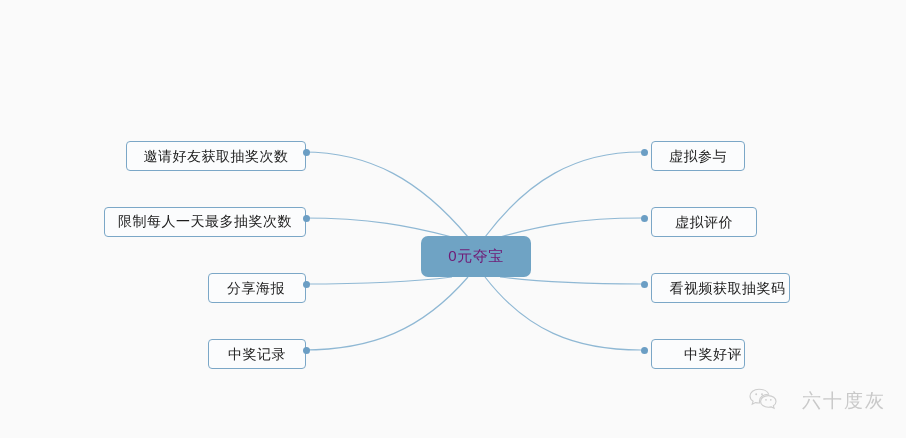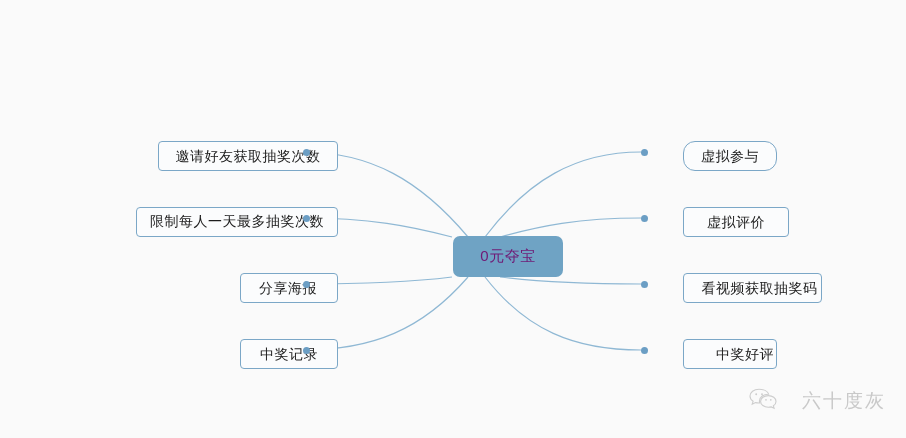--- a/index.html
+++ b/index.html
@@ -26,21 +26,20 @@
     width: 906px;
     height: 438px;
   }
   .node {
     position: absolute;
     box-sizing: border-box;
     display: flex;
     align-items: center;
     justify-content: center;
     white-space: nowrap;
-    margin-left: 32px;
   }
   .leaf {
     height: 30px;
     background: #fbfcfd;
     border: 1px solid #7ba7c7;
     border-radius: 4px;
     color: #1d1d1d;
     font-size: 14px;
     line-height: 1;
     letter-spacing: 0.5px;
@@ -109,21 +108,21 @@
       </div>
       <div class="dot" style="left: 303px; top: 215px; background: rgb(107, 158, 196);"></div>
       <div class="node leaf" style="left: 208px; top: 273px; width: 98px; padding-left: 10px;">
         <span>分享海报</span>
       </div>
       <div class="dot" style="left: 303px; top: 281px; background: rgb(107, 158, 196);"></div>
       <div class="node leaf" style="left: 208px; top: 339px; width: 98px;">
         <span>中奖记录</span>
       </div>
       <div class="dot" style="left: 303px; top: 347px; background: rgb(107, 158, 196);"></div>
-      <div class="node leaf" style="left: 651px; top: 141px; width: 94px; border-radius: 12px;">
+      <div class="node leaf" style="left: 651px; top: 141px; width: 94px;">
         <span>虚拟参与</span>
       </div>
       <div class="dot" style="left: 641px; top: 149px; background: rgb(107, 158, 196);"></div>
       <div class="node leaf" style="left: 651px; top: 207px; width: 106px;">
         <span>虚拟评价</span>
       </div>
       <div class="dot" style="left: 641px; top: 215px; background: rgb(107, 158, 196);"></div>
       <div class="node leaf" style="left: 651px; top: 273px; width: 139px; padding-left: 26px;">
         <span>看视频获取抽奖码</span>
       </div>

